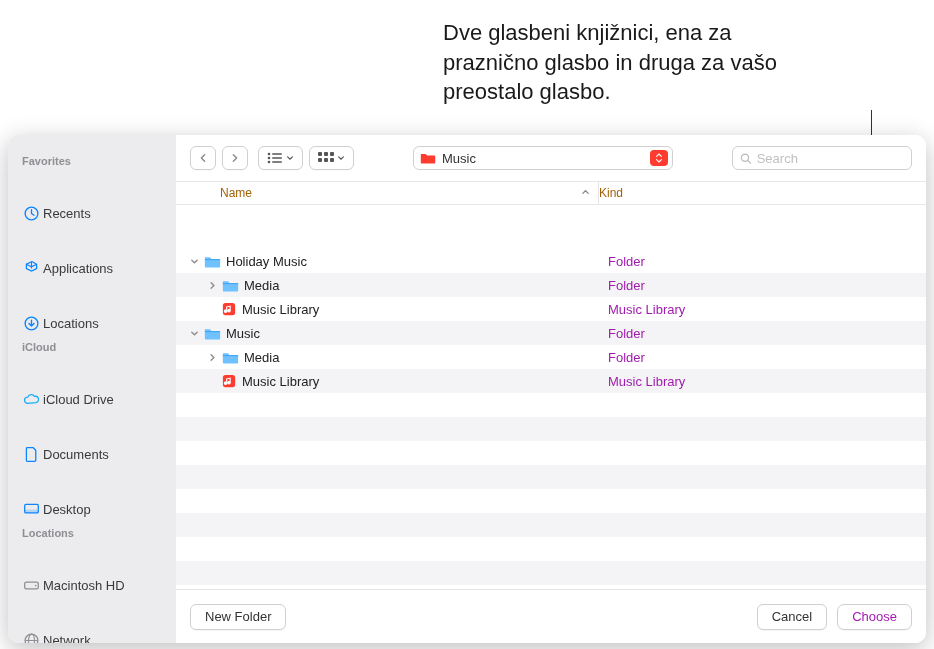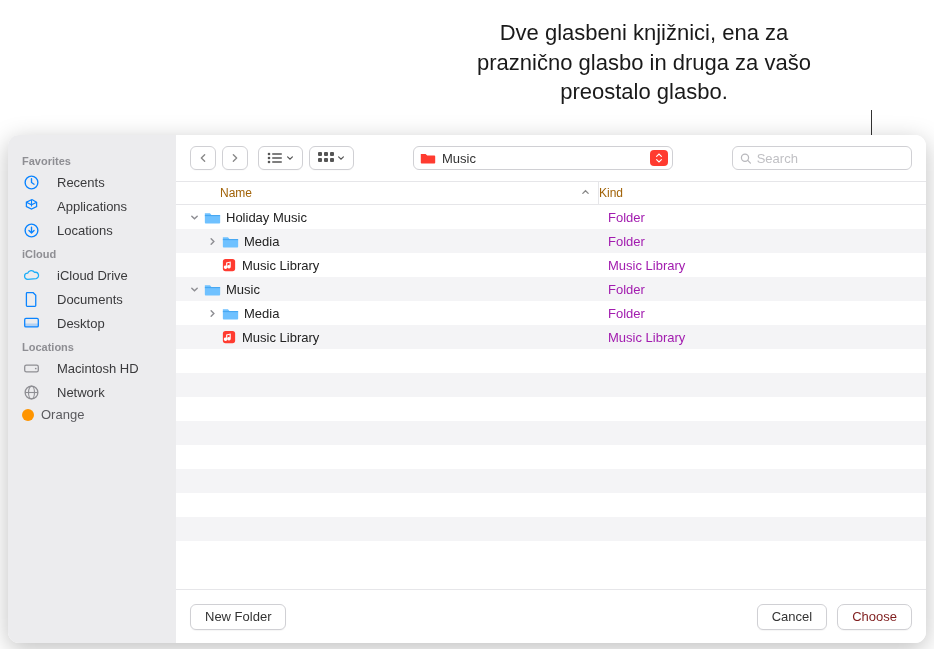--- a/index.html
+++ b/index.html
@@ -1,39 +1,39 @@
 <!DOCTYPE html>
 <html><head>
   <meta charset="utf-8">
   <style>
     * { box-sizing: border-box; margin: 0; padding: 0; font-family: -apple-system, "Helvetica Neue", Arial, sans-serif; }
     body { background: #fff; width: 934px; height: 649px; position: relative; }
 
     .annotation {
-      position: absolute; top: 18px; right: 110px; width: 360px;
-      text-align: center; font-size: 22px; color: #1a1a1a; line-height: 1.35;
+      position: absolute; top: 18px; right: 131px; width: 360px;
+      text-align: left; font-size: 22px; color: #1a1a1a; line-height: 1.35;
     }
     .bracket {
       position: absolute; top: 238px; right: 62px; width: 40px; height: 152px;
       border-right: 1.5px solid #333; border-top: 1.5px solid #333; border-bottom: 1.5px solid #333;
     }
     .callout-line {
       position: absolute; right: 62px; top: 110px; width: 1.5px; height: 204px; background: #333;
     }
 
     .window {
       position: absolute; left: 8px; top: 135px; width: 918px; height: 508px;
       border-radius: 11px; background: #fff; box-shadow: 0 6px 24px rgba(0,0,0,.25);
       overflow: hidden; display: flex;
     }
 
     
     .sidebar { width: 168px; background: #ececee; padding: 14px 8px 8px 8px; font-size: 13px; color: #5a5a5e; display: flex; flex-direction: column; overflow: hidden;}
     .sb-section-header { font-size: 11px; font-weight: 600; color: #8e8e93; padding: 6px 6px 3px 6px; }
-    .sb-item { display: flex; align-items: center; gap: 17px; padding: 3px 6px; border-radius: 5px; color: #3a3a3c; cursor: default; }
+    .sb-item { display: flex; align-items: center; gap: 3px; padding: 3px 6px; border-radius: 5px; color: #3a3a3c; cursor: default; margin-top: 31px; }
     .sb-icon { width: 18px; height: 18px; display: flex; align-items: center; justify-content: center; }
     .sb-item svg { width: 17px; height: 17px; }
     .sb-item span.lbl { font-size: 13px; }
     .tag-row { display: flex; align-items: center; gap: 7px; padding: 3px 6px; }
     .tag-dot { width: 12px; height: 12px; border-radius: 50%; }
 
     
     .main { flex: 1; display: flex; flex-direction: column; background: #fff; }
     .toolbar { height: 46px; border-bottom: 0; display: flex; align-items: center; padding: 0 14px; gap: 10px; }
     .tb-group { display: flex; gap: 6px; }
@@ -45,39 +45,39 @@
     .path-pill .pp-arrows { position: absolute; right: 4px; top: 3px; width: 18px; height: 16px; border-radius: 4px; background: #ff3b30; display:flex; align-items:center; justify-content:center;}
     .search { width: 180px; height: 24px; border: 1px solid #d0d0d4; border-radius: 6px; display: flex; align-items: center; gap: 5px; padding: 0 7px; color: #c0c0c4; background:#fff;}
     .search input { border: none; outline: none; font-size: 13px; background: transparent; width: 100%; color:#4d7c0f;}
     .search input::placeholder { color: #c0c0c4; }
 
     .columns-header { height: 24px; border-top: 1px solid #e6e6e9; border-bottom: 1px solid #e6e6e9; display: flex; align-items: center; font-size: 12px; color: #a16207; }
     .col-name { width: 422px; padding-left: 44px; display:flex; align-items:center; justify-content:space-between; padding-right:8px;}
     .col-kind { flex: 1; border-left: 1px solid #e6e6e9; height:100%; display:flex; align-items:center;}
     .sort-arrow { font-size: 10px; color: #888; }
 
-    .rows { flex: 1; overflow: hidden; }
+    .rows { flex: 1; overflow: hidden; margin-top: 44px; }
     .row { height: 24px; display: flex; align-items: center; font-size: 13px; color: #222; }
     .row.striped { background: #f4f4f6; }
     .cell-name { width: 422px; display: flex; align-items: center; gap: 3px; }
     .cell-kind { flex: 1; padding-left: 10px; color: #a21caf; }
     .disclosure { width: 12px; display:flex; justify-content:center; color:#8e8e93; font-size:10px;}
     .indent-0 { padding-left: 12px; }
     .indent-1 { padding-left: 30px; }
     .file-ic { width: 18px; height: 16px; display:flex; align-items:center; justify-content:center; }
     .file-ic svg { width: 17px; height: 15px; }
     .ml-ic { width: 16px; height: 16px; display:flex; align-items:center; justify-content:center;}
     .ml-ic svg { width: 14px; height: 14px; }
     .row .nm { margin-left: 2px; }
 
     
     .footer { height: 54px; border-top: 1px solid #e6e6e9; display: flex; align-items: center; padding: 0 14px; gap: 10px; }
     .footer .spacer { flex: 1; }
     .f-btn { height: 26px; padding: 0 14px; border: 1px solid #d0d0d4; border-radius: 6px; background: #fff; font-size: 13px; color: #333; display:flex; align-items:center; cursor: default; box-shadow: 0 1px 1px rgba(0,0,0,.04);}
-    .f-btn.disabled { color: #7f1d1d; border-radius: 7px; }
+    .f-btn.disabled { color: #a21caf; border-radius: 7px; }
 
     
     .filler-row { height: 24px; }
     .filler-row.striped { background: #f4f4f6; }
   </style>
 </head>
 <body>
 
 <div class="annotation">Dve glasbeni knjižnici, ena za praznično glasbo in druga za vašo preostalo glasbo.</div>
 <div class="callout-line"></div>

